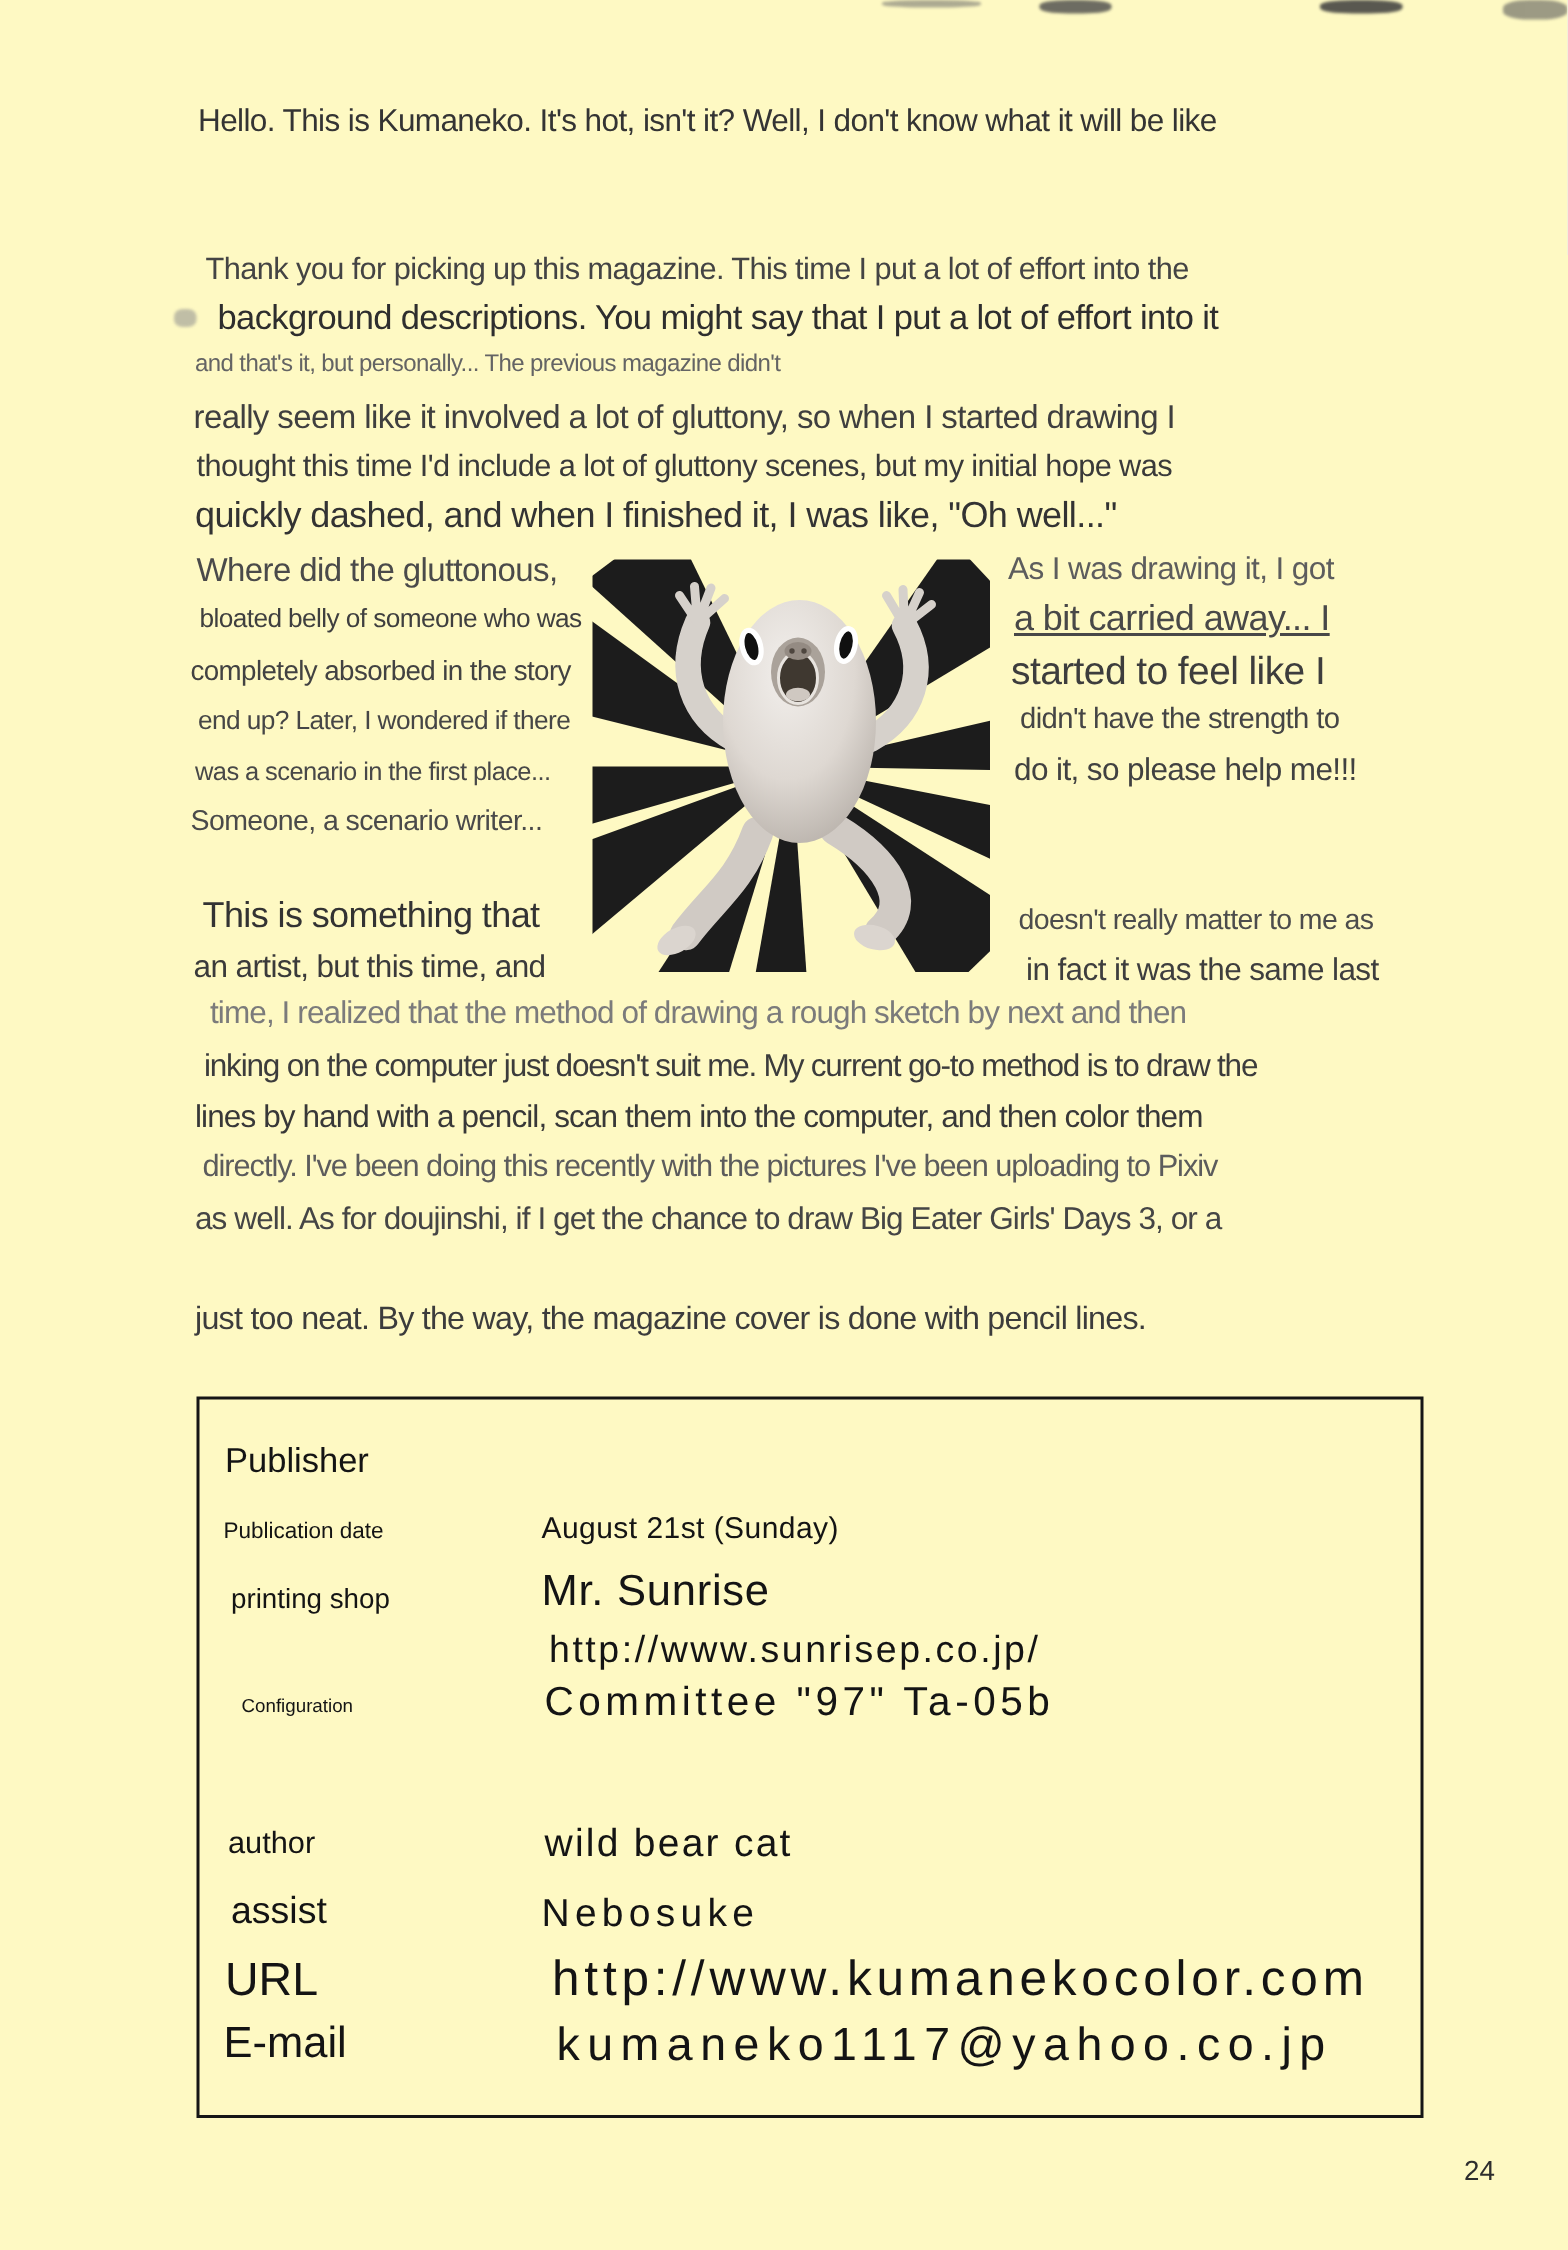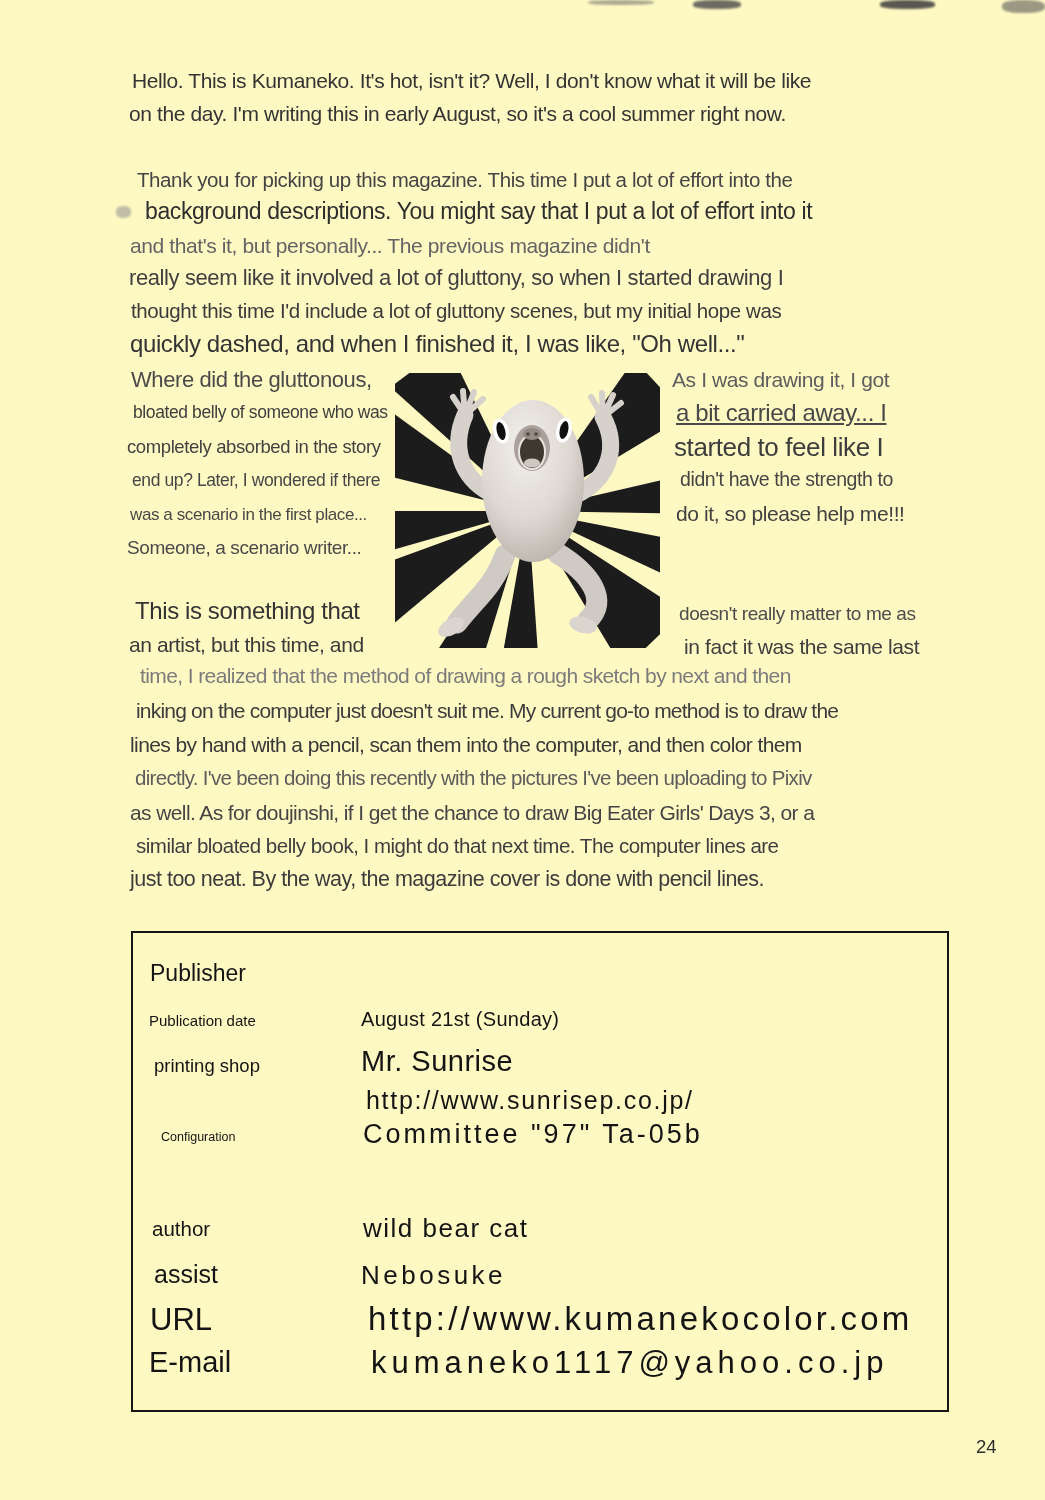--- a/index.html
+++ b/index.html
@@ -34,25 +34,24 @@
 
 <div id="page">
 
   <div class="smudge" style="left:588px;top:0;width:66px;height:5px;background:#6a6a6a;opacity:.55;"></div>
   <div class="smudge" style="left:693px;top:0;width:48px;height:9px;background:#4a4a4a;opacity:.8;"></div>
   <div class="smudge" style="left:880px;top:0;width:55px;height:9px;background:#3d3d3d;opacity:.85;"></div>
   <div class="smudge" style="left:1002px;top:0;width:43px;height:13px;background:#5a5a5a;opacity:.6;"></div>
   <div class="smudge" style="left:116px;top:206px;width:15px;height:12px;background:#8f8f8f;opacity:.55;"></div>
 
   <div class="ln" style="left:132px;top:70px;font-size:21px;color:#343434;">Hello. This is Kumaneko. It's hot, isn't it? Well, I don't know what it will be like</div>
-  <div class="ln" style="left:129px;top:103px;font-size:21px;color:#343434;">on the day. I'm writing this in early August, so it's a cool summer right now.</div>
 
   <div class="ln" style="left:137px;top:170px;font-size:20.5px;color:#444444;">Thank you for picking up this magazine. This time I put a lot of effort into the</div>
   <div class="ln" style="left:145px;top:200px;font-size:23px;color:#2e2e2e;">background descriptions. You might say that I put a lot of effort into it</div>
-  <div class="ln" style="left:130px;top:235px;font-size:21px;color:#646464;">and that's it, but personally... The previous magazine didn't</div>
+  <div class="ln" style="left:130px;top:235px;font-size:16px;color:#646464;">and that's it, but personally... The previous magazine didn't</div>
   <div class="ln" style="left:129px;top:267px;font-size:22px;color:#3f3f3f;">really seem like it involved a lot of gluttony, so when I started drawing I</div>
   <div class="ln" style="left:131px;top:301px;font-size:20.5px;color:#3a3a3a;">thought this time I'd include a lot of gluttony scenes, but my initial hope was</div>
   <div class="ln" style="left:130px;top:332px;font-size:24px;color:#333333;">quickly dashed, and when I finished it, I was like, "Oh well..."</div>
 
   <div class="ln" style="left:131px;top:369px;font-size:22px;color:#4a4a4a;">Where did the gluttonous,</div>
   <div class="ln" style="left:133px;top:404px;font-size:17.5px;color:#3f3f3f;">bloated belly of someone who was</div>
   <div class="ln" style="left:127px;top:438px;font-size:18.5px;color:#424242;">completely absorbed in the story</div>
   <div class="ln" style="left:132px;top:472px;font-size:17.5px;color:#464646;">end up? Later, I wondered if there</div>
   <div class="ln" style="left:130px;top:506px;font-size:17px;color:#484848;">was a scenario in the first place...</div>
   <div class="ln" style="left:127px;top:538px;font-size:19px;color:#4a4a4a;">Someone, a scenario writer...</div>
@@ -66,21 +65,20 @@
   <div class="ln" style="left:135px;top:599px;font-size:24px;color:#333333;">This is something that</div>
   <div class="ln" style="left:129px;top:634px;font-size:21px;color:#3a3a3a;">an artist, but this time, and</div>
   <div class="ln" style="left:679px;top:604px;font-size:19px;color:#4c4c4c;">doesn't really matter to me as</div>
   <div class="ln" style="left:684px;top:636px;font-size:21px;color:#3e3e3e;">in fact it was the same last</div>
 
   <div class="ln" style="left:140px;top:665px;font-size:21px;color:#7b7b7b;letter-spacing:-0.6px;">time, I realized that the method of drawing a rough sketch by next and then</div>
   <div class="ln" style="left:136px;top:700px;font-size:21px;color:#3c3c3c;letter-spacing:-0.8px;">inking on the computer just doesn't suit me. My current go-to method is to draw the</div>
   <div class="ln" style="left:130px;top:734px;font-size:21px;color:#383838;letter-spacing:-0.6px;">lines by hand with a pencil, scan them into the computer, and then color them</div>
   <div class="ln" style="left:135px;top:768px;font-size:20.5px;color:#5c5c5c;letter-spacing:-0.7px;">directly. I've been doing this recently with the pictures I've been uploading to Pixiv</div>
   <div class="ln" style="left:130px;top:802px;font-size:21px;color:#454545;letter-spacing:-0.6px;">as well. As for doujinshi, if I get the chance to draw Big Eater Girls' Days 3, or a</div>
-  <div class="ln" style="left:136px;top:836px;font-size:20.5px;color:#3e3e3e;letter-spacing:-0.5px;">similar bloated belly book, I might do that next time. The computer lines are</div>
   <div class="ln" style="left:130px;top:869px;font-size:21.5px;color:#3c3c3c;letter-spacing:-0.5px;">just too neat. By the way, the magazine cover is done with pencil lines.</div>
 
   <div id="mascot-wrap">
     <svg viewBox="0 0 265 275" width="265" height="275">
       <defs>
         <radialGradient id="bodyG" cx="42%" cy="30%" r="80%">
           <stop offset="0" stop-color="#f2efec"></stop>
           <stop offset="0.55" stop-color="#ded8d2"></stop>
           <stop offset="1" stop-color="#b3aca5"></stop>
         </radialGradient>

